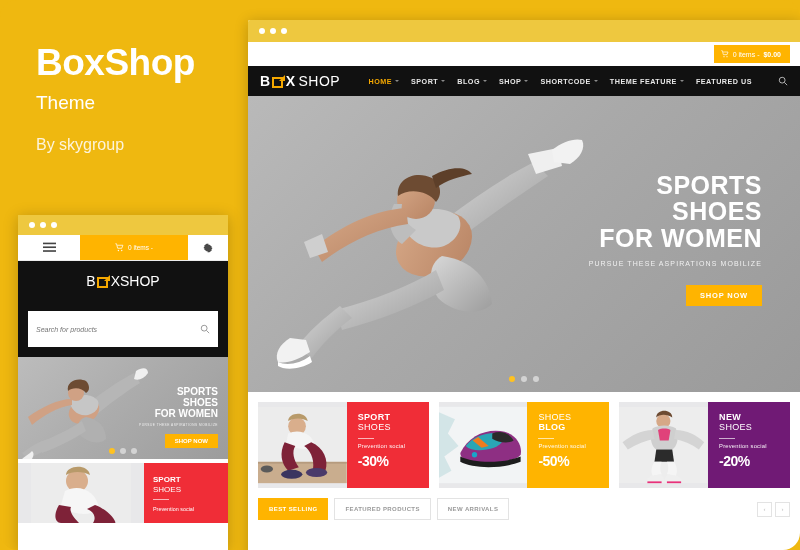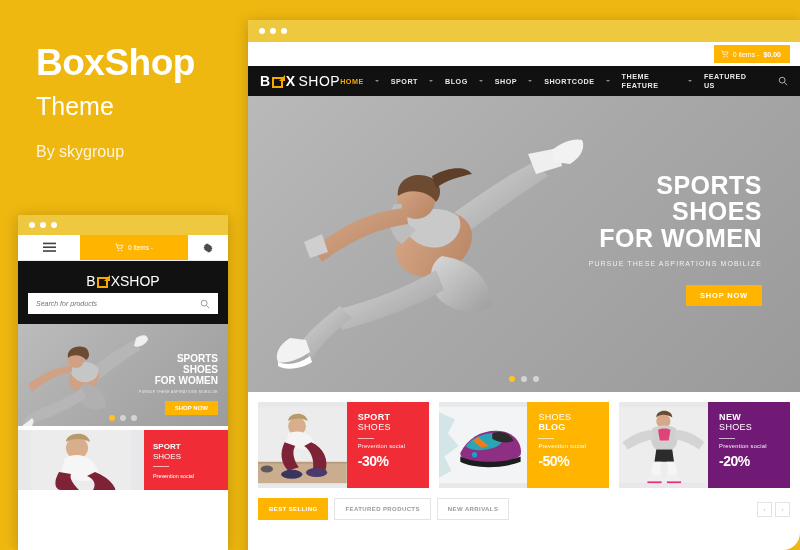--- a/index.html
+++ b/index.html
@@ -7,21 +7,21 @@
     width: 800px; height: 550px;
     overflow: hidden;
     background: #efb810;
     font-family: "Liberation Sans", sans-serif;
   }
   .stage { position: relative; width: 800px; height: 550px; background: #efb810; overflow: hidden; border-radius: 17px; }
 
   
   .promo-copy { position: absolute; left: 36px; top: 44px; width: 200px; }
   .promo-title { font-size: 37px; font-weight: bold; color: #ffffff; letter-spacing: -0.5px; line-height: 1.05; }
-  .promo-sub { font-size: 25px; font-weight: 300; color: #ffffff; margin-top: 9px; letter-spacing: 0px; }
+  .promo-sub { font-size: 19px; font-weight: 300; color: #ffffff; margin-top: 9px; letter-spacing: 0px; }
   .promo-by { font-size: 16px; font-weight: 300; color: #fdf4dc; margin-top: 22px; }
 
   
   .win { position: absolute; background: #ffffff; box-shadow: 0 2px 14px rgba(0,0,0,.22); overflow: hidden; }
   .win-bar { background: #eec83f; display: flex; align-items: center; padding-left: 11px; }
   .dot { width: 6px; height: 6px; border-radius: 50%; background: #ffffff; margin-right: 5px; }
 
   
   .desk { left: 248px; top: 20px; width: 552px; height: 540px; border-radius: 2px 0 0 0; }
   .desk .win-bar { height: 22px; }
@@ -35,21 +35,21 @@
   .cart-badge b { color: #ffffff; }
 
   .navbar { height: 30px; background: #111111; display: flex; align-items: center; padding: 0 12px; }
   .logo { display: flex; align-items: center; font-size: 14px; color: #ffffff; letter-spacing: .5px; }
   .logo .lw { font-weight: bold; }
   .logo .ln { font-weight: 300; margin-left: 3px; }
   .boxmark { position: relative; width: 13px; height: 13px; margin: 0 1px; display: inline-block; }
   .boxmark i { position: absolute; left: 0; bottom: 0; width: 11px; height: 11px; border: 2px solid #f5a800; }
   .boxmark u { position: absolute; right: 0; top: 0; width: 0; height: 0; border-left: 6px solid transparent; border-bottom: 6px solid #f5a800; transform: rotate(0deg); }
   .nav-menu { display: flex; align-items: center; margin-left: auto; gap: 12px; }
-  .nav-item { font-size: 7.2px; color: #e8e8e8; letter-spacing: .5px; font-weight: bold; display: flex; align-items: center; gap: 11px; }
+  .nav-item { font-size: 7.2px; color: #e8e8e8; letter-spacing: .5px; font-weight: bold; display: flex; align-items: center; gap: 3px; }
   .nav-item.active { color: #f5a800; }
   .caret { width: 0; height: 0; border-left: 2px solid transparent; border-right: 2px solid transparent; border-top: 2.5px solid #8a8a8a; }
   .nav-search { margin-left: 14px; color: #cfcfcf; }
 
   
   .hero { position: relative; height: 296px; overflow: hidden;
     background: linear-gradient(135deg,#b9b9b9 0%,#a9a9a9 45%,#9a9a9a 100%); }
   .hero-figure { position: absolute; left: 18px; top: 8px; width: 330px; height: 288px; }
   .hero-copy { position: absolute; right: 38px; top: 76px; text-align: right; }
   .hero-h { font-size: 25px; font-weight: bold; color: #ffffff; line-height: 1.05; letter-spacing: .5px; }
@@ -81,21 +81,21 @@
 
   
   .mob { left: 18px; top: 215px; width: 210px; height: 335px; }
   .mob .win-bar { height: 20px; }
   .m-tools { height: 26px; display: flex; background: #ffffff; border-bottom: 1px solid #ededed; }
   .m-tool { flex: 0 0 auto; width: 62px; display: flex; align-items: center; justify-content: center; color: #555555; }
   .m-cart { flex: 1; background: #ffb400; color: #ffffff; display: flex; align-items: center; justify-content: center; gap: 4px; font-size: 6.5px; }
   .m-gear { width: 40px; display: flex; align-items: center; justify-content: center; color: #555555; }
   .m-head { background: #111111; padding: 12px 10px 10px; }
   .m-logo { display: flex; align-items: center; justify-content: center; font-size: 14px; color: #ffffff; }
-  .m-search { margin-top: 4px; background: #ffffff; height: 21px; display: flex; align-items: center; padding: 0 8px; }
+  .m-search { margin-top: 22px; background: #ffffff; height: 36px; display: flex; align-items: center; padding: 0 8px; }
   .m-search input { border: 0; outline: 0; flex: 1; font-size: 7px; font-style: italic; color: #9a9a9a; font-family: "Liberation Sans", sans-serif; background: transparent; }
   .m-hero { position: relative; height: 102px; overflow: hidden;
     background: linear-gradient(135deg,#bcbcbc 0%,#ababab 50%,#9c9c9c 100%); }
   .m-hero-figure { position: absolute; left: 4px; top: 4px; width: 126px; height: 98px; }
   .m-hero-copy { position: absolute; right: 10px; top: 30px; text-align: right; }
   .m-hero-h { font-size: 10px; font-weight: bold; color: #ffffff; line-height: 1.08; }
   .m-hero-tag { font-size: 3.2px; color: #efefef; letter-spacing: .5px; margin-top: 4px; }
   .m-hero-btn { display: inline-block; margin-top: 7px; background: #ffb400; color: #ffffff; font-size: 6px; font-weight: bold; padding: 4px 10px; }
   .m-dots { position: absolute; left: 0; right: 0; bottom: 5px; display: flex; justify-content: center; gap: 5px; }
   .m-pcard { display: flex; height: 60px; margin-top: 4px; }

